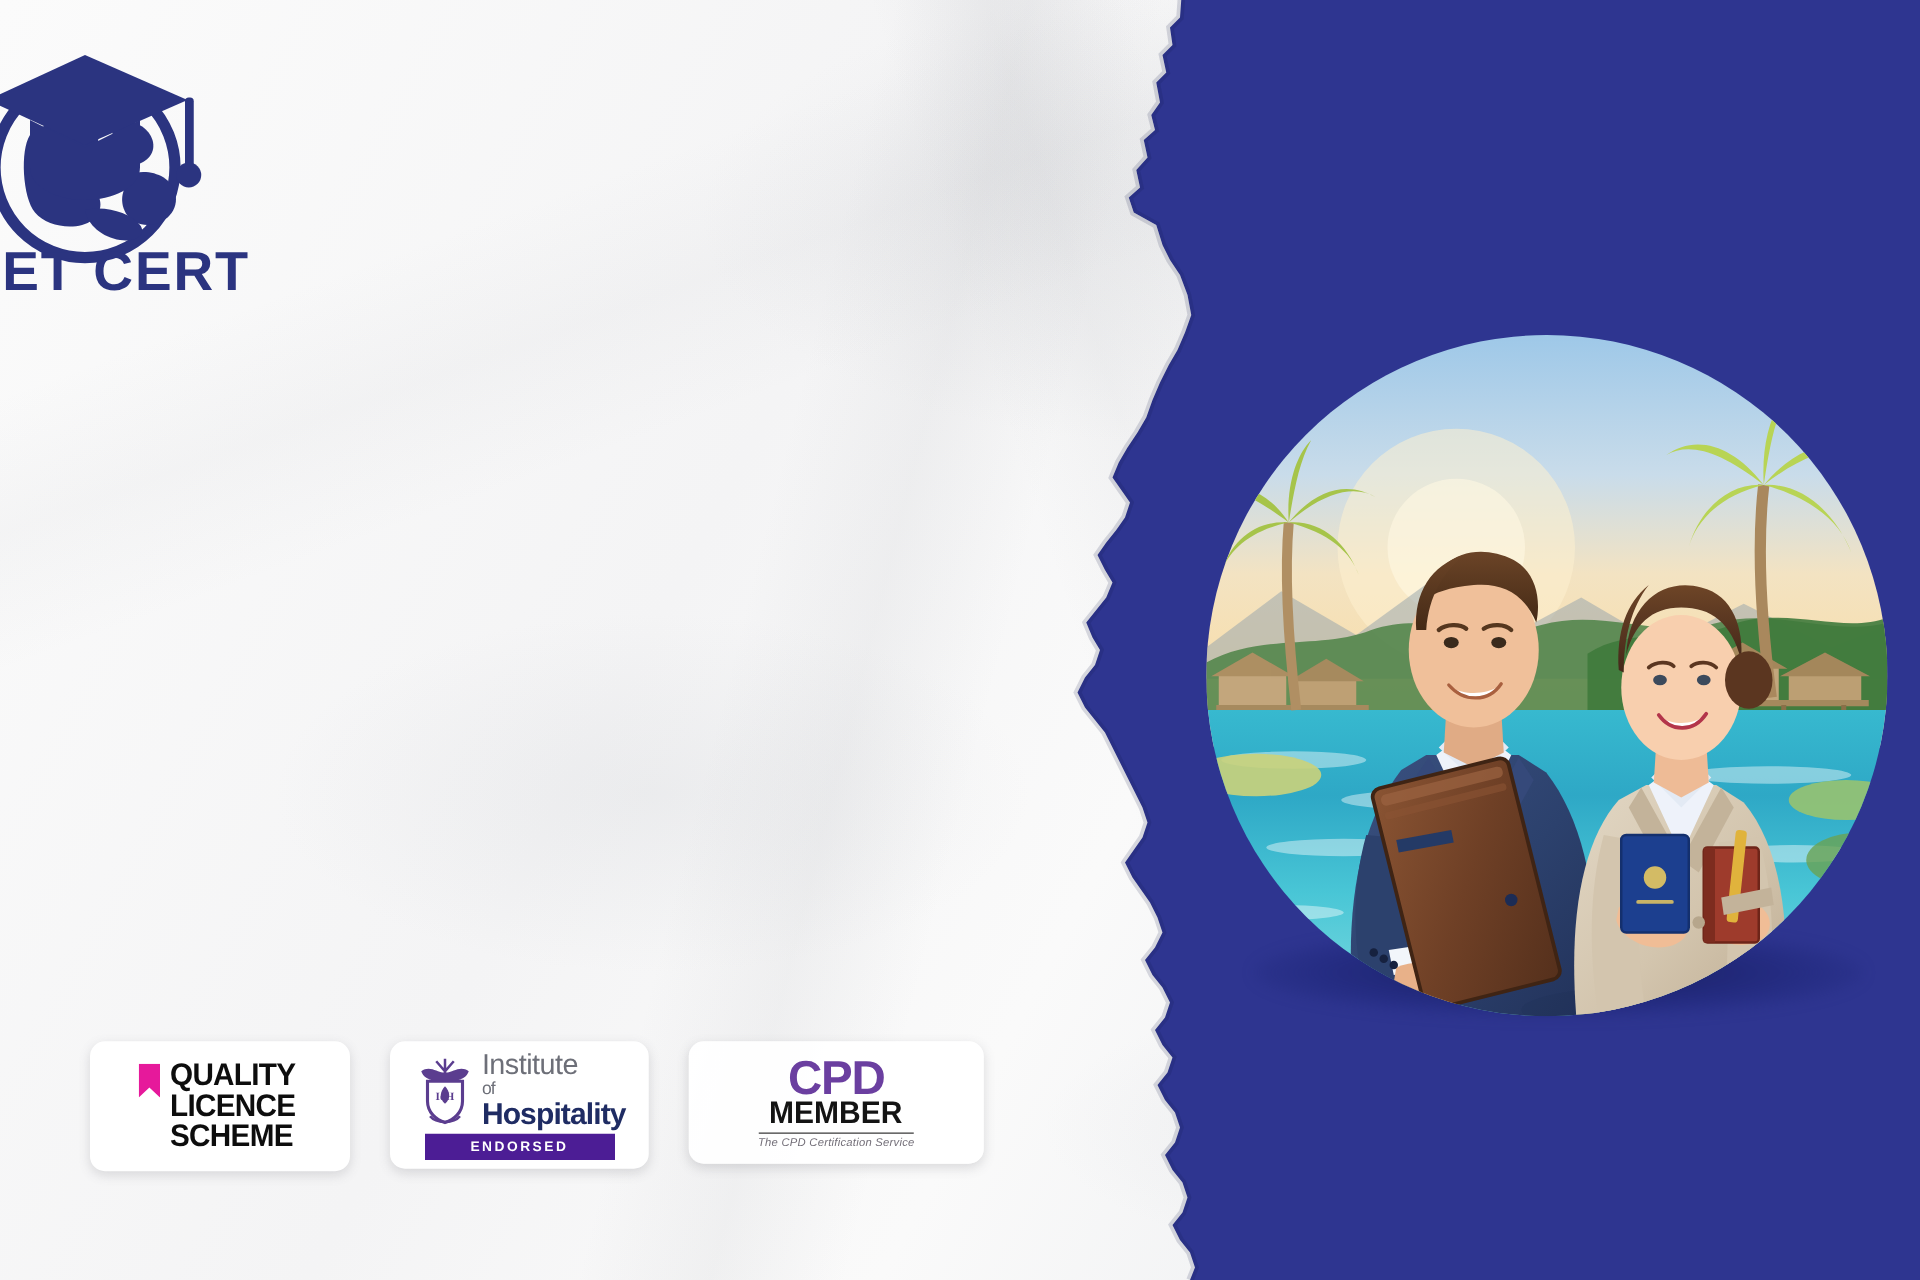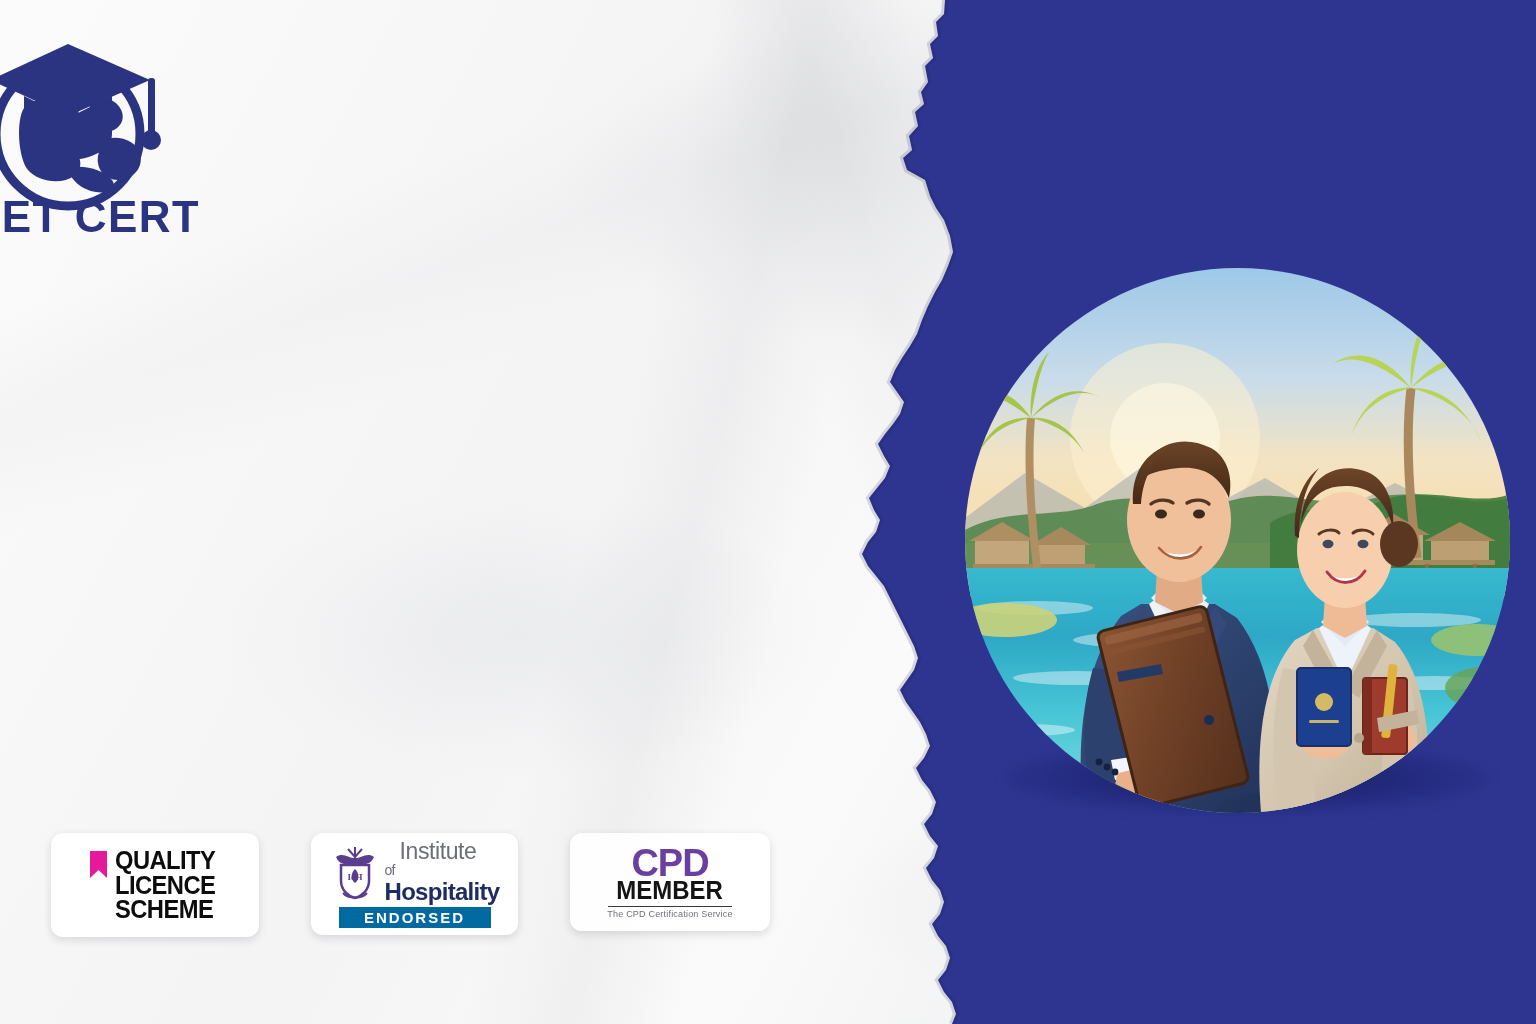--- a/index.html
+++ b/index.html
@@ -72,64 +72,64 @@
     transform-origin:left center;
     white-space:nowrap;
   }
   .line.small { font-size:62px; letter-spacing:1px; margin-bottom:30px; }
   .line.big   { font-size:82px; letter-spacing:0px; margin-bottom:28px; }
   .line.big:last-child { margin-bottom:0; }
 
   
   .badges {
     position:absolute;
-    left:51px; top:833px;
+    left:72px; top:833px;
     display:flex;
     align-items:flex-start;
-    gap:52px;
+    gap:32px;
   }
   .badge {
     background:#ffffff;
     border-radius:12px;
     box-shadow:0 3px 9px rgba(90,92,100,0.20);
     display:flex;
     align-items:center;
     justify-content:center;
     overflow:hidden;
   }
   .badge-qls { width:208px; height:104px; padding:10px 12px; }
   .badge-ioh { width:207px; height:102px; padding:8px 10px; }
-  .badge-cpd { width:200px; height:98px; padding:19px 10px; background:rgba(255,255,255,0.93); }
+  .badge-cpd { width:236px; height:98px; padding:19px 10px; background:rgba(255,255,255,0.93); }
 
   
   .qls-inner { display:flex; align-items:flex-start; gap:8px; }
   .qls-text { font-size:25px; font-weight:700; line-height:0.98; color:#0d0d0d; letter-spacing:-0.6px; transform:scaleX(0.95); transform-origin:left top; }
   .qls-text span { display:block; }
   .bookmark { width:17px; height:27px; flex:0 0 auto; margin-top:3px; }
 
   
   .ioh-inner { display:flex; flex-direction:column; align-items:center; gap:3px; width:100%; }
   .ioh-top { display:flex; align-items:center; gap:5px; }
   .ioh-words { display:flex; flex-direction:column; line-height:1; }
-  .ioh-institute { font-size:23px; color:#6d6f78; letter-spacing:-0.4px;margin-left:15px; }
+  .ioh-institute { font-size:23px; color:#6d6f78; letter-spacing:-0.4px; }
   .ioh-hosp { font-size:24px; font-weight:700; color:#1f2c63; letter-spacing:-0.7px; display:flex; align-items:baseline; gap:3px;flex-direction:column; }
   .ioh-of { font-size:14px; font-weight:400; color:#6d6f78; }
   .ioh-endorsed {
     width:152px; height:21px;
-    background:#0369a1;
+    background:#4c1d95;
     display:flex; align-items:center; justify-content:center;
-    color:#ffffff; font-size:15px; font-weight:700; letter-spacing:2px;
+    color:#ffffff; font-size:11px; font-weight:700; letter-spacing:2px;
   }
 
   
   .cpd-inner { display:flex; flex-direction:column; align-items:center; line-height:1; }
   .cpd-title { font-size:38px; font-weight:700; color:#6B3FA0; letter-spacing:-1px; }
   .cpd-member { font-size:25px; font-weight:700; color:#141414; letter-spacing:0px; margin-top:-4px; transform:scaleX(0.96); }
   .cpd-rule { width:124px; height:1px; background:#3a3a3a; margin:3px 0 2px; }
-  .cpd-sub { font-size:9px; color:#5a5560; letter-spacing:0.2px; text-align:center; line-height:1.2; filter:blur(0.45px); opacity:0.85; }
+  .cpd-sub { font-size:9px; color:#5a5560; letter-spacing:0.2px; text-align:center; line-height:1.2; filter:blur(0.45px); opacity:0.85;font-style:italic; }
 
   
   .photo-shadow {
     position:absolute;
     left:1003px; top:742px;
     width:488px; height:72px;
     background:radial-gradient(ellipse at center, rgba(22,28,92,0.95) 0%, rgba(30,38,120,0.55) 55%, rgba(46,53,144,0) 78%);
     border-radius:50%;
     filter:blur(5px);
   }

